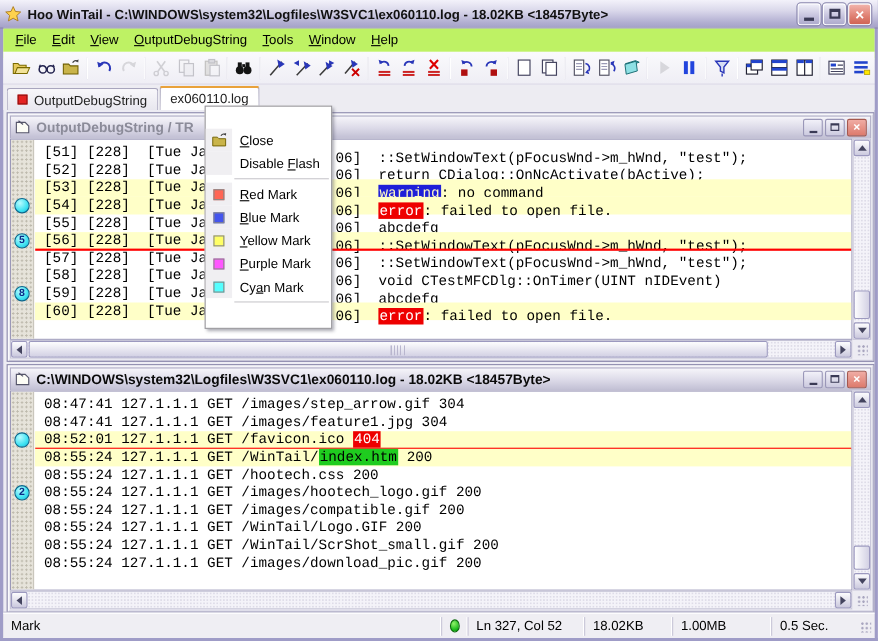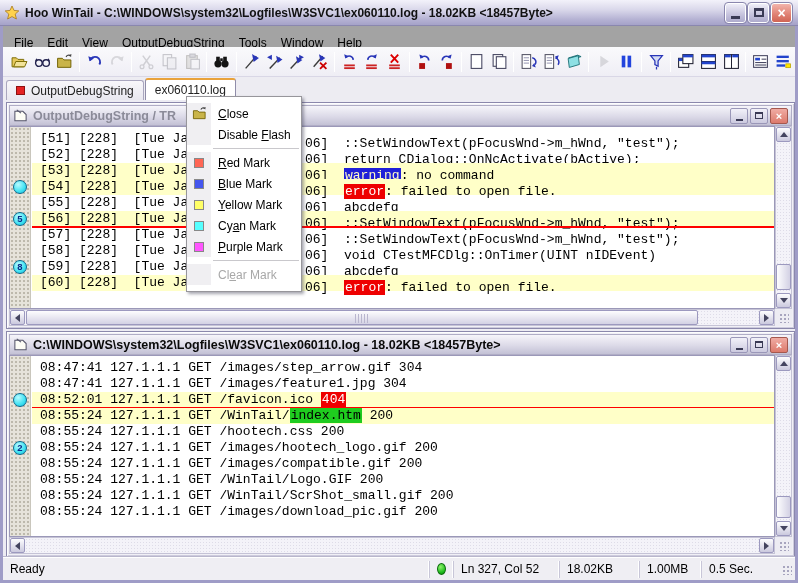--- a/index.html
+++ b/index.html
@@ -18,21 +18,21 @@
   .winbtns { display:flex; gap:2px; margin-right:2px; }
   .wbtn { width:21px; height:20px; border-radius:3px; border:1px solid #FFFFFF;
     outline:1px solid #8A87AE; display:flex; align-items:center; justify-content:center;
     background:linear-gradient(#EFEEF8, #C5C2DD 60%, #AEABCD); font-weight:bold; color:#3A3A55; }
   .wbtn.close { background:linear-gradient(#F2B4AC, #DF7F71 60%, #D06454); color:#fff; font-size:14px; }
   .wbtn .minbar { width:9px; height:3px; background:#3A3A55; margin-top:9px; }
   .wbtn .maxbox { width:10px; height:9px; border:2px solid #3A3A55; border-top-width:3px; }
 
   
   .menubar { position:absolute; left:0; top:26px; width:792px; height:28px;
-    background:#a3a3a3; border-bottom:1px solid #E0DEEA; display:flex; align-items:flex-end; padding-left:4px; }
+    background:#bef264; border-bottom:1px solid #E0DEEA; display:flex; align-items:flex-start; padding-left:4px; }
   .menuitem { padding:3px 7px; color:#000; }
   .menuitem u { text-decoration:underline; }
 
   
   .toolbar { position:absolute; left:0; top:47px; width:792px; height:30px;
     background:linear-gradient(#FAFAFC,#EFEEF5); border-bottom:1px solid #D9D7E6;
     display:flex; align-items:center; padding-left:5px; }
   .tbtn { width:23px; height:23px; display:flex; align-items:center; justify-content:center;
     border:1px solid transparent; border-radius:2px; }
   .tbtn.disabled { opacity:0.40; filter:grayscale(60%); }
@@ -110,39 +110,39 @@
   .hthumb { top:0; height:15px; background:linear-gradient(#FDFDFE,#D3D1E4); }
   .grip-lines { position:absolute; left:50%; top:3px; width:14px; height:9px; transform:translateX(-50%);
     background:repeating-linear-gradient(90deg,#B9B6CE 0 1px, transparent 1px 3px); }
   .sizebox { position:absolute; right:2px; bottom:2px; width:17px; height:17px; background:#EDECF3; }
   .gripdots { position:absolute; right:3px; bottom:3px; width:10px; height:10px;
     background-image:radial-gradient(#A7A4BE 1px, transparent 1.2px); background-size:4px 4px; }
 
   
   .ctxmenu { position:absolute; left:183px; top:96px; width:116px; z-index:50;
     background:#FFFFFF; border:1px solid #97969B; box-shadow:2px 2px 3px rgba(60,60,80,0.45);
-    padding:6px 0; }
+    padding:20px 0; }
   .ctxmenu .mitem { height:21px; display:flex; align-items:center; position:relative; color:#000; }
   .ctxmenu .micon { width:24px; height:21px; background:#F0EFF2; display:flex; align-items:center;
     justify-content:center; flex-shrink:0; }
   .ctxmenu .mlabel { padding-left:7px; white-space:nowrap; }
   .ctxmenu .mitem.disabled .mlabel { color:#A8A8A8; }
   .ctxmenu .msep { height:1px; background:#C9C8CC; margin:3px 2px 3px 26px; }
   .swatch { width:10px; height:10px; border:1px solid #888; }
   .ctxmenu u { text-decoration:underline; }
   .ctxmenu .micon svg { width:15px; height:15px; }
 
   
   .statusbar { position:absolute; left:0; bottom:0; width:792px; height:23px;
     background:#EFEEF3; border-top:1px solid #FFFFFF; box-shadow:0 -1px 0 #B9B7CC;
     display:flex; align-items:center; font-size:12px; color:#000; }
   .sseg { height:17px; display:flex; align-items:center; padding:0 7px; border-left:1px solid #C8C6D8;
     box-shadow:-1px 0 0 #FFF; white-space:nowrap; }
   .sseg.first { border-left:none; box-shadow:none; flex:1; }
-  .sseg.w-ln { width:106px; } .sseg.w-sz { width:80px; } .sseg.w-mem { width:62px; } .sseg.w-tm { width:78px; }
+  .sseg.w-ln { width:106px; } .sseg.w-sz { width:80px; } .sseg.w-mem { width:62px; } .sseg.w-tm { width:78px;margin-left:28px; }
   .greendot { width:12px; height:12px; border-radius:50%; border:1px solid #0A6A0A;
     background:radial-gradient(circle at 35% 30%, #8FF26A, #1DBB1D 65%, #0E8A0E); }
   .sgrip { width:16px; height:17px; position:relative; }
 </style>
 </head>
 <body>
 
 <div class="window">
 
   <div class="titlebar">
@@ -538,39 +538,35 @@
         <span class="mlabel"><u>B</u>lue Mark</span>
       </div>
       <div class="mitem">
         <span class="micon">
           <span class="swatch" style="background: rgb(255, 255, 102);"></span>
         </span>
         <span class="mlabel"><u>Y</u>ellow Mark</span>
       </div>
       <div class="mitem">
         <span class="micon">
+          <span class="swatch" style="background: rgb(255, 85, 255);"></span>
+        </span>
+        <span class="mlabel"><u>P</u>urple Mark</span>
+      </div>
+      <div class="mitem">
+        <span class="micon">
           <span class="swatch" style="background: rgb(85, 255, 255);"></span>
         </span>
         <span class="mlabel">Cy<u>a</u>n Mark</span>
       </div>
-      <div class="mitem">
-        <span class="micon">
-          <span class="swatch" style="background: rgb(255, 85, 255);"></span>
-        </span>
-        <span class="mlabel"><u>P</u>urple Mark</span>
-      </div>
       <div class="msep"></div>
-      <div class="mitem disabled">
-        <span class="micon"></span>
-        <span class="mlabel">Cl<u>e</u>ar Mark</span>
-      </div>
     </div>
 
   <div class="statusbar">
-    <span class="sseg first">Ready</span>
+    <span class="sseg first">Mark</span>
     <span class="sseg" style="width:24px;justify-content:center">
         <span class="greendot"></span>
       </span>
     <span class="sseg w-ln">Ln 327, Col 52</span>
     <span class="sseg w-sz">18.02KB</span>
     <span class="sseg w-mem">1.00MB</span>
     <span class="sseg w-tm">0.5 Sec.</span>
     <span class="sgrip">
         <span class="gripdots"></span>
       </span>

